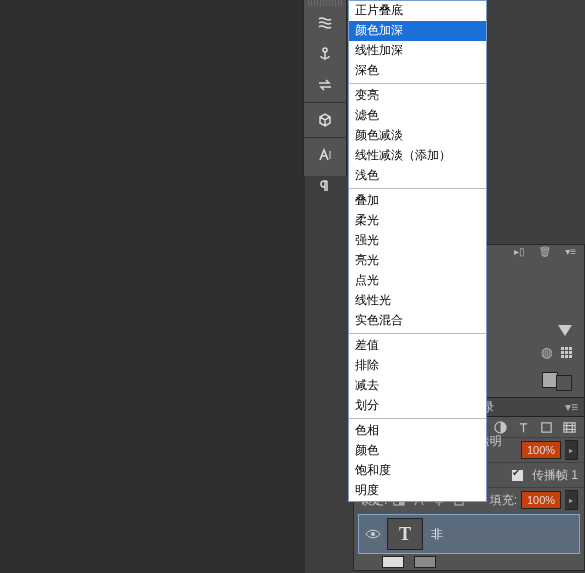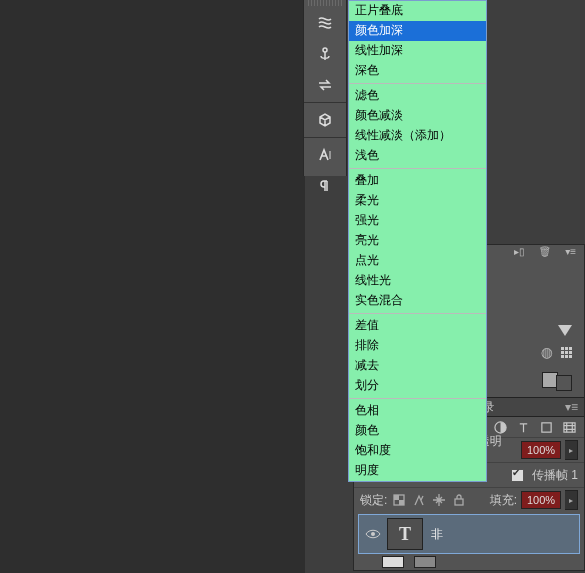--- a/index.html
+++ b/index.html
@@ -1,21 +1,21 @@
 <!DOCTYPE html>
 <html><head>
 <meta charset="utf-8">
 <style>
   html,body{margin:0;padding:0;width:585px;height:573px;background:#3e3e3e;font-family:"Microsoft YaHei",SimSun,Arial,sans-serif;font-size:12px;color:#ccc;overflow:hidden}
   .canvas-area{position:absolute;left:0;top:0;width:305px;height:573px;background:#2e2e2e}
   .tool-strip{position:absolute;left:303px;top:0;width:42px;height:176px;background:#535353;border-left:1px solid #282828;border-right:1px solid #282828}
   .tool-strip .grip{height:6px;background:repeating-linear-gradient(90deg,#6a6a6a 0 1px,#535353 1px 3px);margin:0 4px}
   .tool-btn{width:32px;height:28px;margin:3px 5px;display:flex;align-items:center;justify-content:center;color:#ddd;border-radius:2px}
   .tool-btn svg{width:16px;height:16px;stroke:#ddd;fill:none;stroke-width:1.5}
-  .blend-menu{position:absolute;left:348px;top:0;width:137px;background:#86efac;color:#000;border:1px solid #7a9ccf;z-index:5}
+  .blend-menu{position:absolute;left:348px;top:0;width:137px;background:#ffffff;color:#000;border:1px solid #7a9ccf;z-index:5}
   .blend-menu .item{padding:2px 6px;line-height:14px;height:16px;cursor:default}
   .blend-menu .item.sel{background:#1b6fd8;color:#fff}
   .blend-menu hr{margin:2px 0;border:none;border-top:1px solid #bbb}
   .panel{position:absolute;right:0;top:244px;width:230px;background:#535353;border:1px solid #282828}
   .panel-top{height:12px;background:#535353;display:flex;justify-content:flex-end;gap:14px;padding:0 8px;align-items:center;color:#bbb}
   .panel-top span{font-size:10px}
   .panel-body{background:#535353;padding:6px 6px}
   .ico-row{display:flex;align-items:center;gap:10px;height:22px}
   .tri{width:0;height:0;border-left:7px solid transparent;border-right:7px solid transparent;border-top:11px solid #ccc}
   .sw{width:14px;height:14px;border:1px solid #222}
@@ -23,21 +23,21 @@
   .bg{background:#555}
   .timeline-tab{background:#454545;border-top:1px solid #222;border-bottom:1px solid #222;height:18px;display:flex;align-items:center;justify-content:space-between;padding:0 6px}
   .timeline-tab .lbl{color:#ccc}
   .timeline-tab .mnu{color:#aaa}
   .icon-strip{height:20px;display:flex;align-items:center;justify-content:flex-end;gap:10px;padding:0 8px;color:#b8b8b8}
   .icon-strip svg{width:13px;height:13px;stroke:#c6c6c6;fill:none;stroke-width:1.3}
   .row{display:flex;align-items:center;height:24px;padding:0 6px;gap:4px;border-top:1px solid #424242}
   .sel-box{background:#333;border:1px solid #222;height:18px;display:flex;align-items:center;padding:0 4px;font-size:11px;color:#ddd}
   .sel-box .arr{margin-left:auto;font-size:8px;color:#aaa}
   .lbl{color:#ccc}
-  .pct{background:#7f1d1d;border:1px solid #222;width:38px;height:16px;color:#ddd;text-align:center;font-size:11px;display:inline-flex;align-items:center;justify-content:center}
+  .pct{background:#c2410c;border:1px solid #222;width:38px;height:16px;color:#ddd;text-align:center;font-size:11px;display:inline-flex;align-items:center;justify-content:center}
   .pct-arr{width:12px;height:18px;background:#333;border:1px solid #222;border-left:none;color:#aaa;font-size:8px;display:flex;align-items:center;justify-content:center}
   .mini-ico{width:16px;height:16px;display:flex;align-items:center;justify-content:center;color:#999}
   .mini-ico svg{width:14px;height:14px;stroke:#aaa;fill:none;stroke-width:1.3}
   .chk{width:11px;height:11px;background:#ddd;border:1px solid #555;position:relative}
   .chk::after{content:"✔";position:absolute;top:-3px;left:0;font-size:10px;color:#333}
   .layer-row{height:38px;background:#5b6b7b;border:1px solid #7fa8d8;margin:2px 4px;display:flex;align-items:center}
   .eye{width:28px;display:flex;align-items:center;justify-content:center;color:#ccc}
   .thumb{width:34px;height:30px;background:#4f4f4f;border:1px solid #222;display:flex;align-items:center;justify-content:center;color:#ddd;font-size:18px;font-weight:bold;font-family:serif}
   .layer-name{margin-left:8px;color:#eee}
   .thumbs-bottom{height:14px;display:flex;gap:10px;padding:0 28px}
@@ -92,20 +92,21 @@
 
 <div class="blend-menu">
   <div id="g1">
       <div class="item">正片叠底</div>
       <div class="item sel">颜色加深</div>
       <div class="item">线性加深</div>
       <div class="item">深色</div>
     </div>
     <hr>
   <div id="g2">
+      <div class="item">变亮</div>
       <div class="item">滤色</div>
       <div class="item">颜色减淡</div>
       <div class="item">线性减淡（添加）</div>
       <div class="item">浅色</div>
     </div>
     <hr>
   <div id="g3">
       <div class="item">叠加</div>
       <div class="item">柔光</div>
       <div class="item">强光</div>

